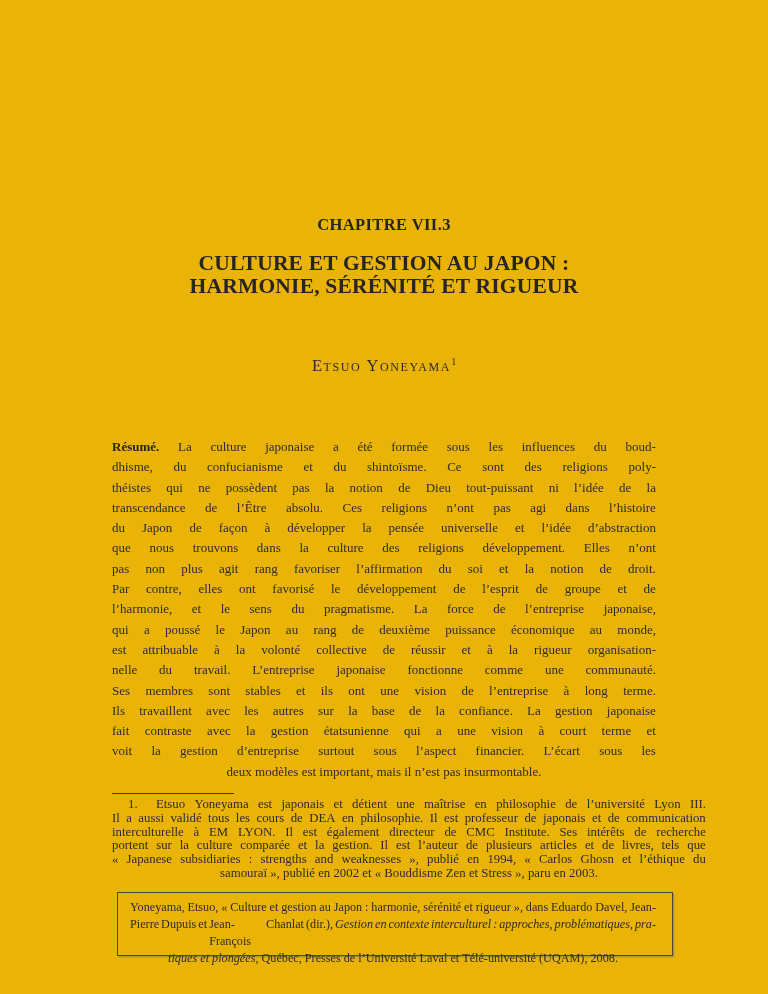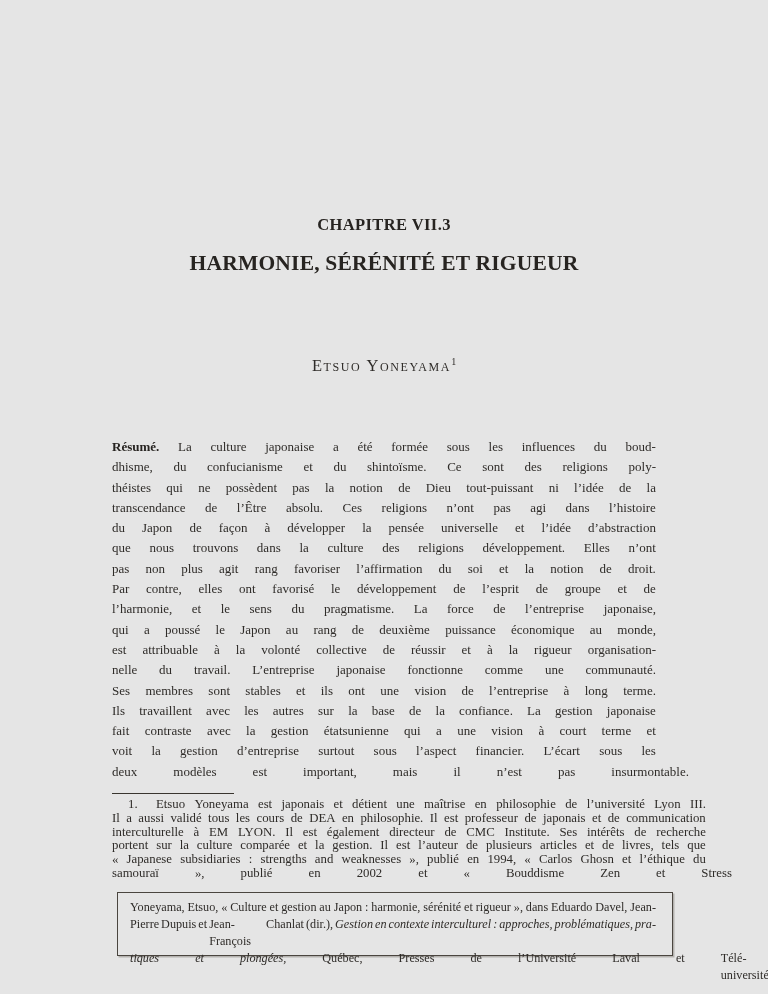--- a/index.html
+++ b/index.html
@@ -1,20 +1,20 @@
 <!DOCTYPE html>
 <html lang="fr"><head>
 <meta charset="utf-8">
 <style>
   html, body { margin: 0; padding: 0; background: #ffffff; }
   .page {
     position: relative;
     width: 768px;
     height: 994px;
-    background: #e5e5e5;
+    background: #eab308;
     overflow: hidden;
     font-family: "Liberation Serif", "DejaVu Serif", serif;
     color: #2f2c29;
   }
   .content { position: absolute; left: 112px; top: 0; width: 544px; }
 
   .chapter {
     position: absolute; top: 215px; left: 0; right: 0;
     text-align: center; font-weight: 700; font-size: 16.5px;
     letter-spacing: 0.4px; color: #272421; line-height: 20px;
@@ -49,34 +49,35 @@
   .citation-box {
     position: absolute; top: 892px; left: 5px; width: 556px; height: 64px;
     box-sizing: border-box; border: 1px solid #4a453f;
     padding: 6px 16px 0 12px;
     font-size: 12.2px; line-height: 17px;
     box-shadow: 1.5px 1.5px 0 rgba(120,115,108,0.45);
   }
 
   
   .jline { display: flex; justify-content: space-between; column-gap: 2px; }
-  .jline.last { justify-content: space-between; column-gap: 0.25em; gap: 36px; }
+  .jline.last { justify-content: center; column-gap: 0.25em; }
   .b { font-weight: 700; color: #272421; }
   .i { font-style: italic; }
   .num { margin-right: 9px; }
 </style>
 </head>
 <body>
 
 <div class="page">
   <div class="content">
 
     <div class="chapter">CHAPITRE VII.3</div>
 
     <h1 class="title">
+      <div>CULTURE ET GESTION AU JAPON :</div>
       <div>HARMONIE, SÉRÉNITÉ ET RIGUEUR</div>
     </h1>
 
     <div class="author">
       <span>Etsuo Yoneyama</span><sup>1</sup>
     </div>
 
     <div class="abstract">
         <div class="jline">
           <span class="b">Résumé.</span>

